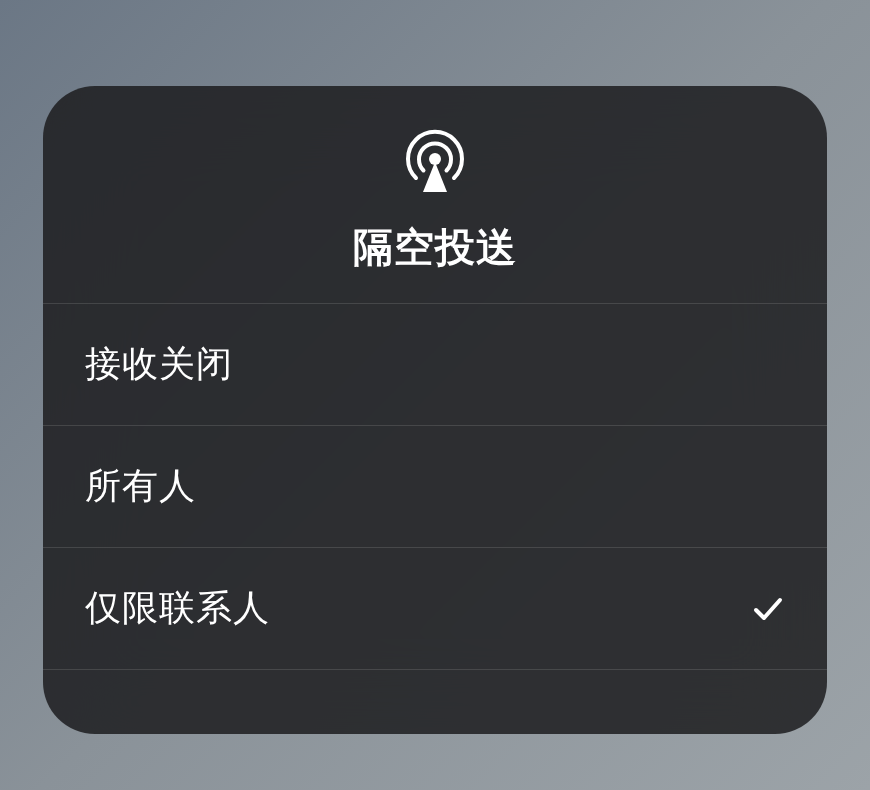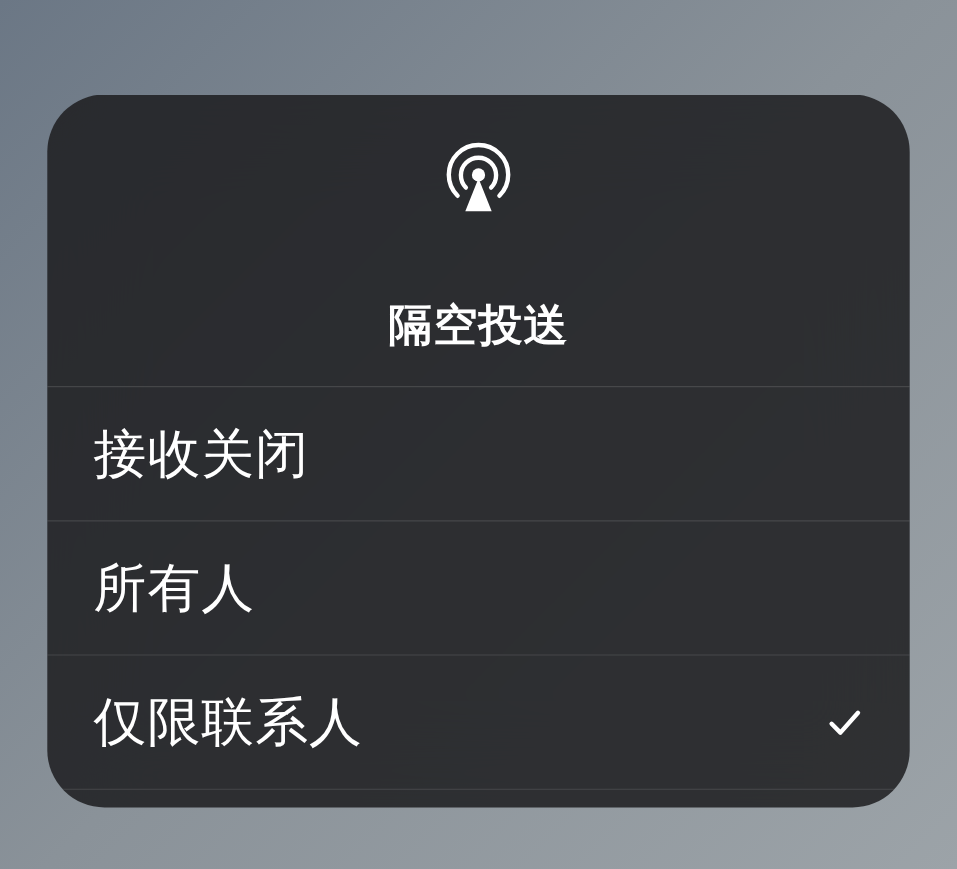--- a/index.html
+++ b/index.html
@@ -45,41 +45,40 @@
       display: flex;
       align-items: center;
       justify-content: center;
     }
     
     .title {
       color: #ffffff;
       font-size: 40px;
       font-weight: 600;
       letter-spacing: 1px;
-      margin-top: 48px;
     }
     
     .options {
       display: flex;
       flex-direction: column;
     }
     
     .option-row {
       display: flex;
       align-items: center;
       justify-content: space-between;
       padding: 0 42px;
       height: 122px;
       border-bottom: 1px solid rgba(255, 255, 255, 0.12);
       cursor: pointer;
     }
     
     .option-label {
       color: #ffffff;
-      font-size: 48px;
+      font-size: 36px;
       font-weight: 400;
       letter-spacing: 1px;
     }
     
     .checkmark {
       color: #ffffff;
       display: flex;
       align-items: center;
     }
   </style>

